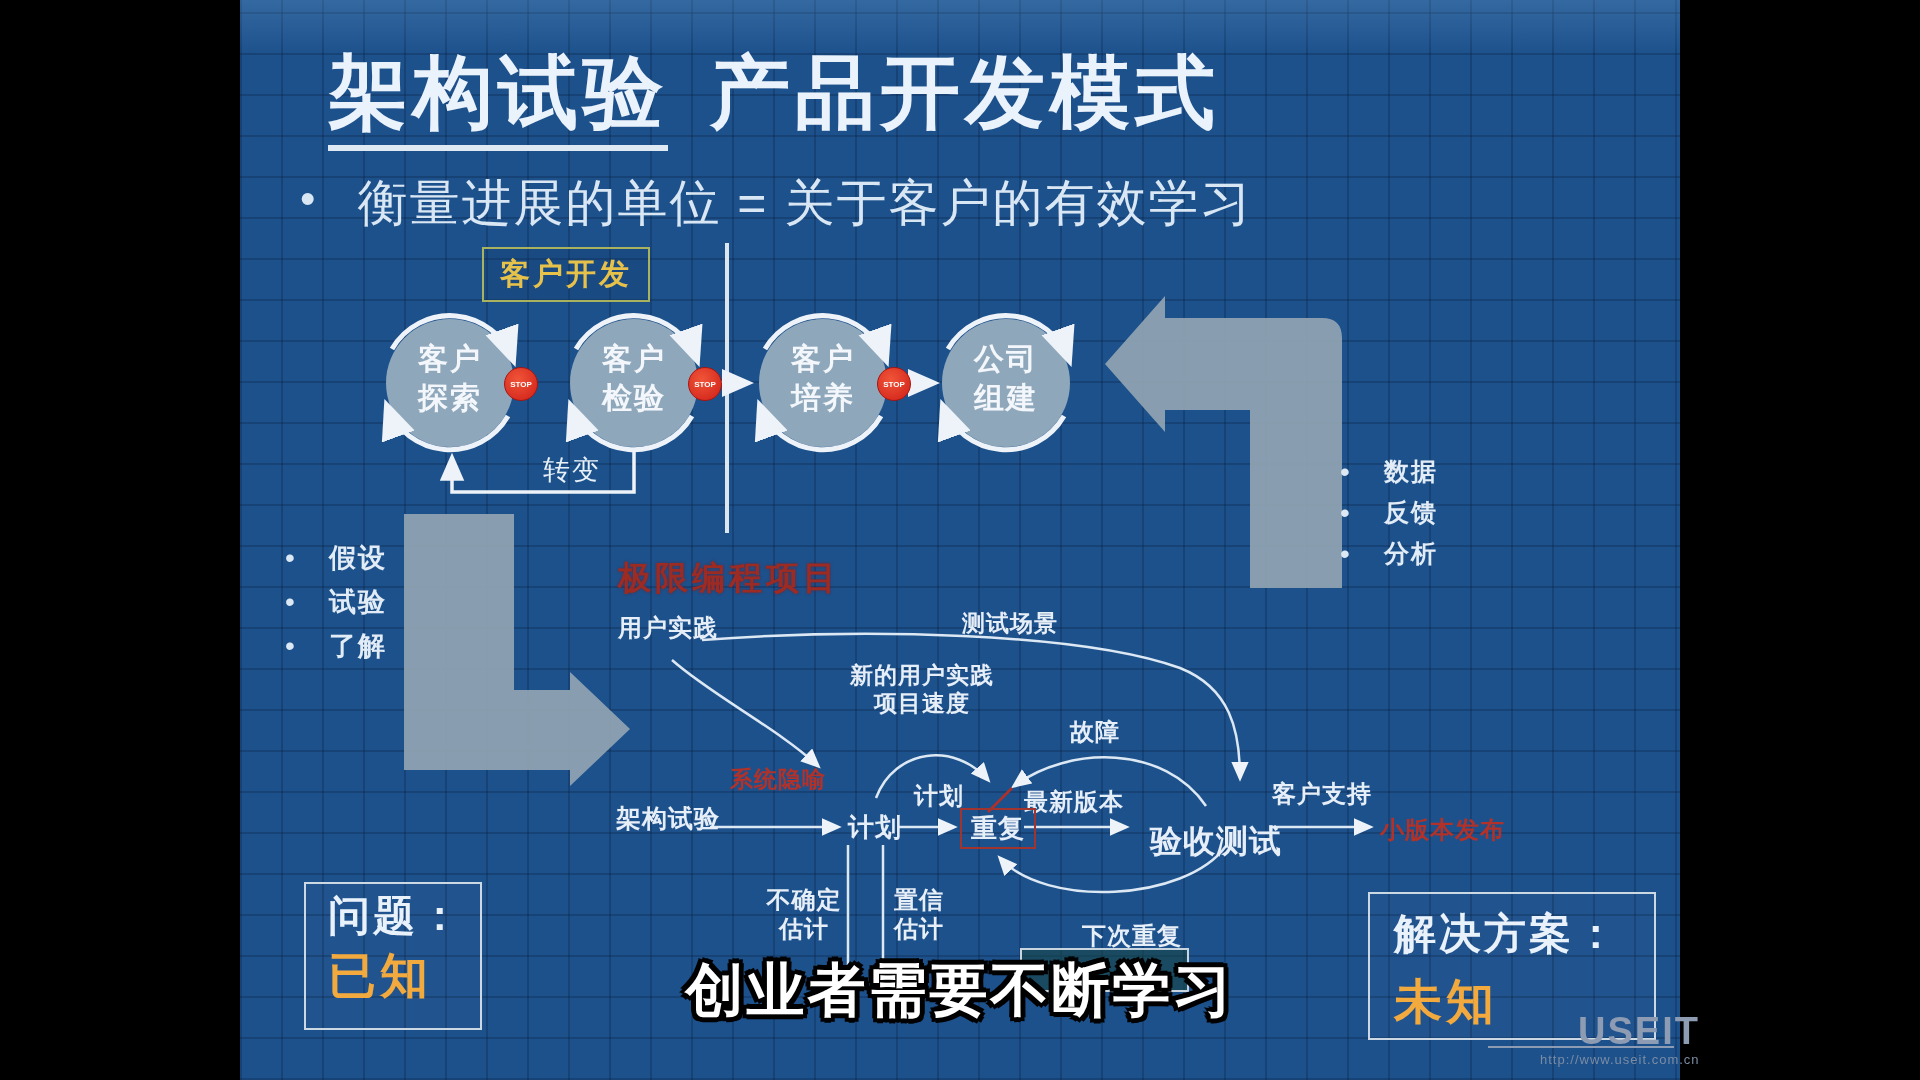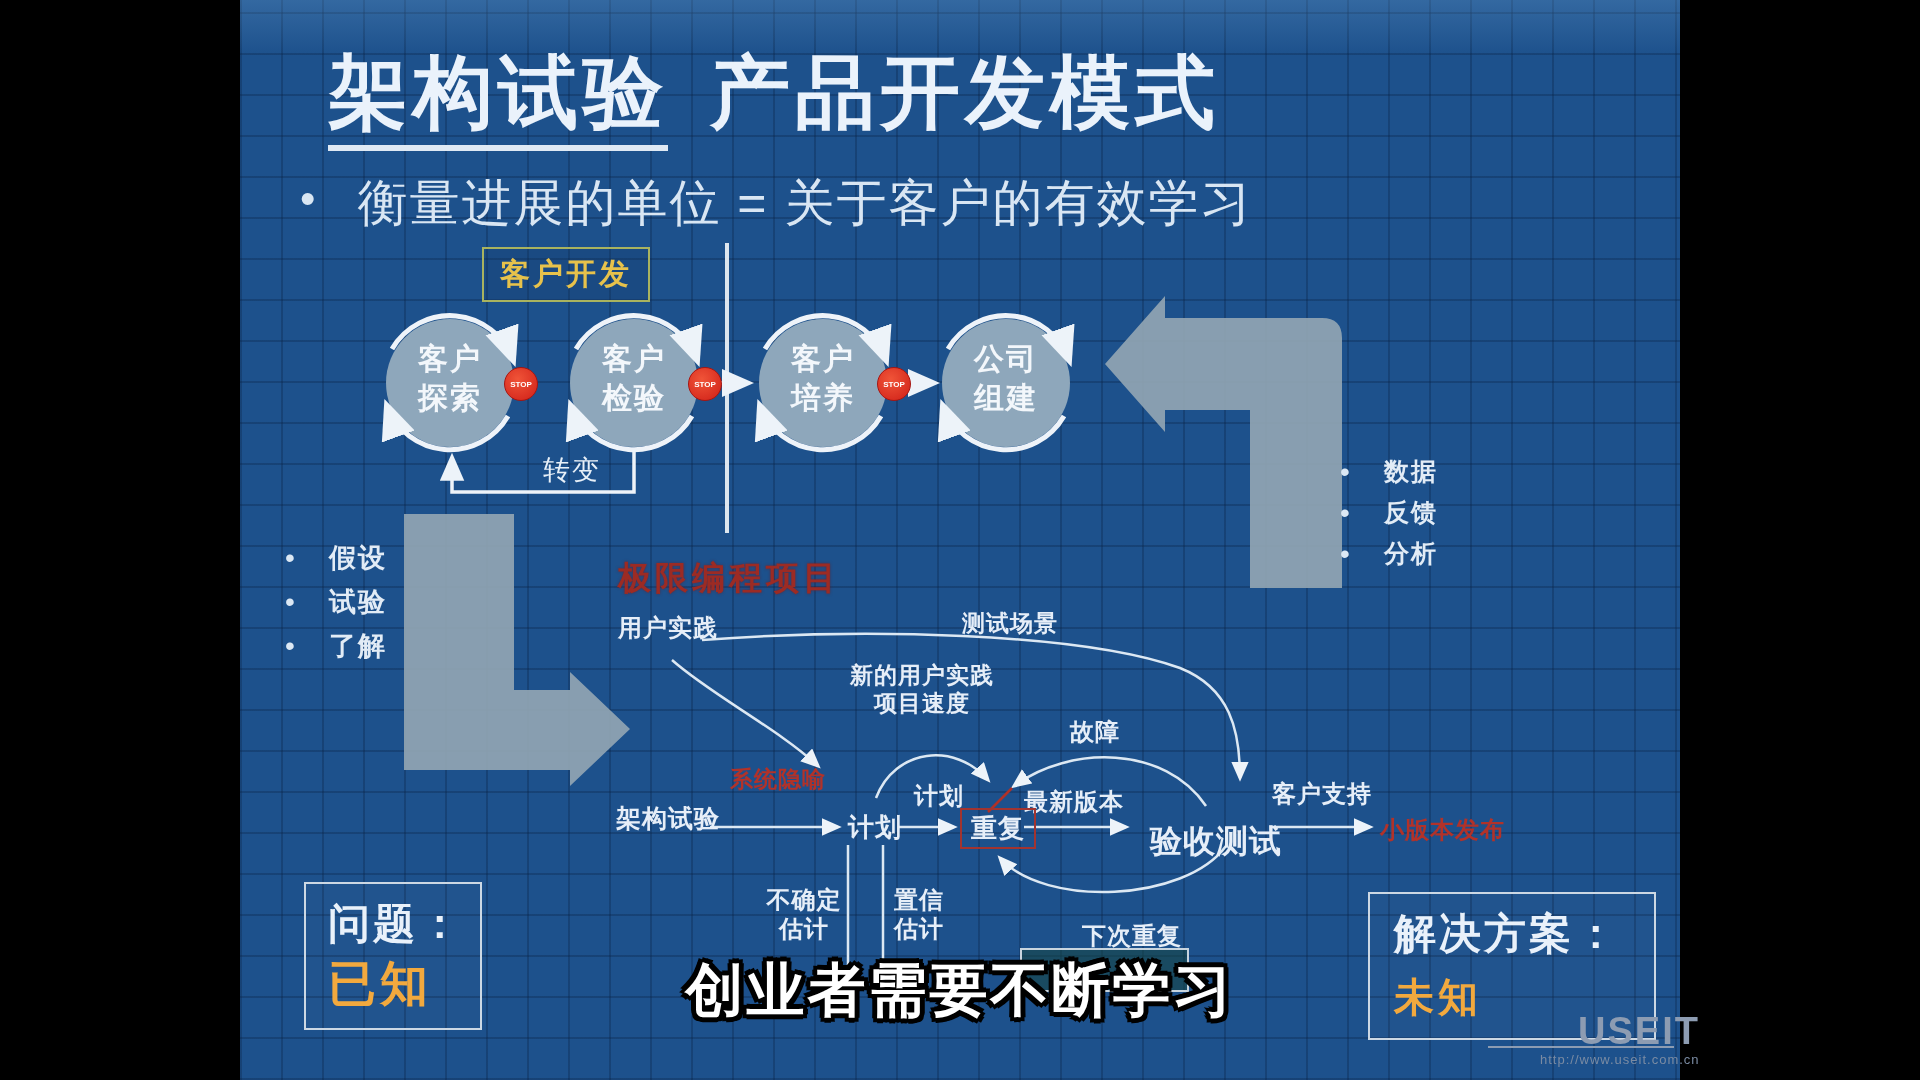--- a/index.html
+++ b/index.html
@@ -36,25 +36,25 @@
   .xp-red{color:#b23229;text-align:right;}
   #xp-heading{left:378px;top:556px;font-size:33px;font-weight:bold;color:#9c2b24;letter-spacing:4px;
               text-shadow:0 0 3px rgba(120,20,20,.6);}
   .preline{white-space:pre-line;text-align:center;line-height:1.2;}
   #iterate-box{left:720px;top:808px;border:2px solid #a23430;padding:1px 9px;font-size:26px;}
   #next-box{left:780px;top:948px;width:165px;height:40px;border:2px solid #c8d4de;background:rgba(22,70,62,.55);}
   .kv-box{border:2px solid #ccd8e4;background:rgba(255,255,255,.02);}
   .kv-box .k{color:#e9f1fa;letter-spacing:3px;font-weight:bold;}
   .kv-box .v{color:#f2a93e;font-weight:bold;letter-spacing:4px;}
   #problem-box{left:64px;top:882px;width:178px;height:148px;padding-left:22px;box-sizing:border-box;}
-  #problem-box .k{font-size:42px;margin-top:12px;}
+  #problem-box .k{font-size:42px;margin-top:4px;}
   #problem-box .v{font-size:48px;font-family:Liberation Serif, serif;}
   #solution-box{left:1128px;top:892px;width:288px;height:148px;padding-left:24px;box-sizing:border-box;}
   #solution-box .k{font-size:42px;margin-top:12px;}
-  #solution-box .v{font-size:40px;margin-top:8px;}
+  #solution-box .v{font-size:48px;margin-top:8px;}
   #subtitle{position:absolute;left:0;top:952px;width:1920px;text-align:center;z-index:50;
             font-size:58px;font-weight:bold;color:#fff;letter-spacing:3px;
             text-shadow:-4px -4px 0 #000,4px -4px 0 #000,-4px 4px 0 #000,4px 4px 0 #000,
                         -5px 0 0 #000,5px 0 0 #000,0 -5px 0 #000,0 5px 0 #000;}
   #useit-logo{left:1338px;top:1010px;font-size:38px;font-weight:bold;
               color:#8d9cb2;letter-spacing:2px;}
   #useit-line{left:1248px;top:1046px;width:186px;height:2px;background:#8d9cb2;}
   #useit-url{left:1300px;top:1052px;font-size:13px;color:#7a8ba3;letter-spacing:1px;}
 </style>
 </head>

